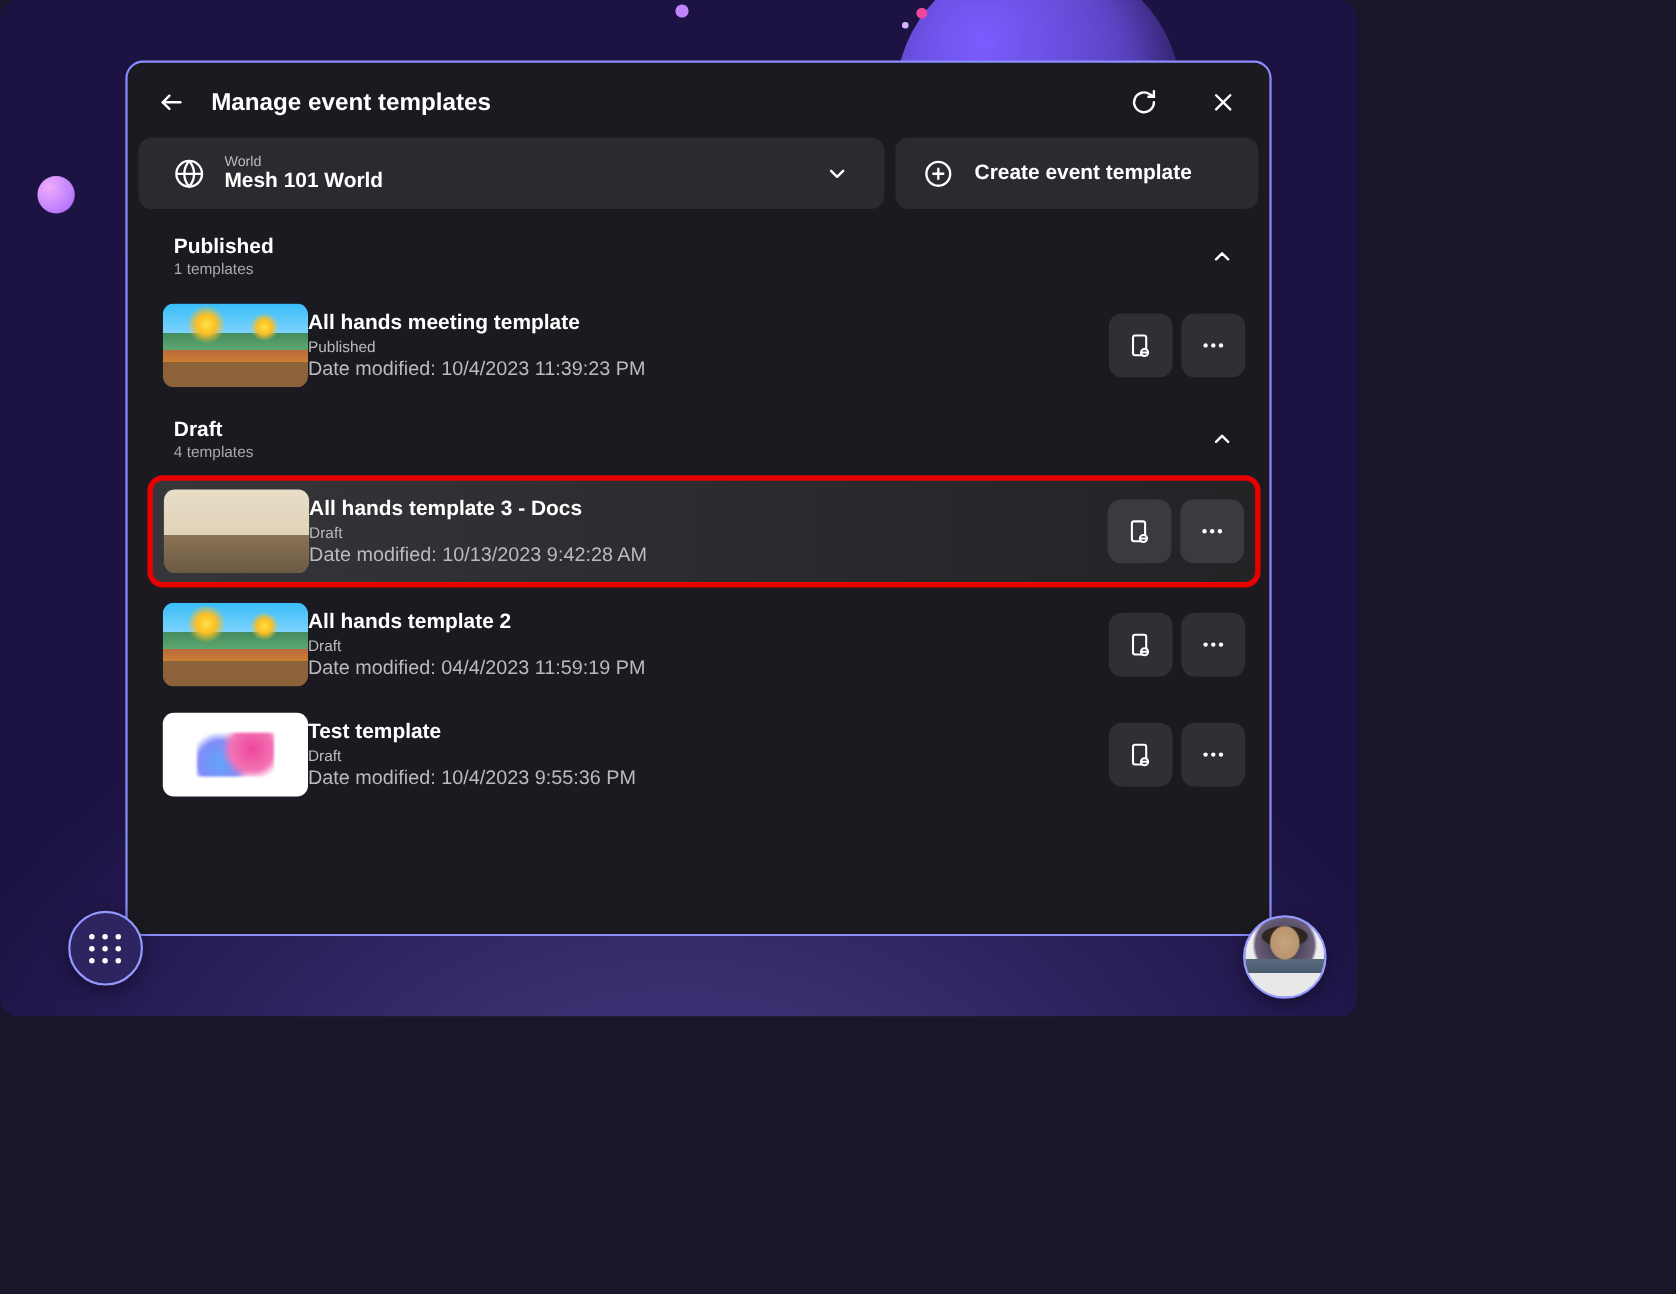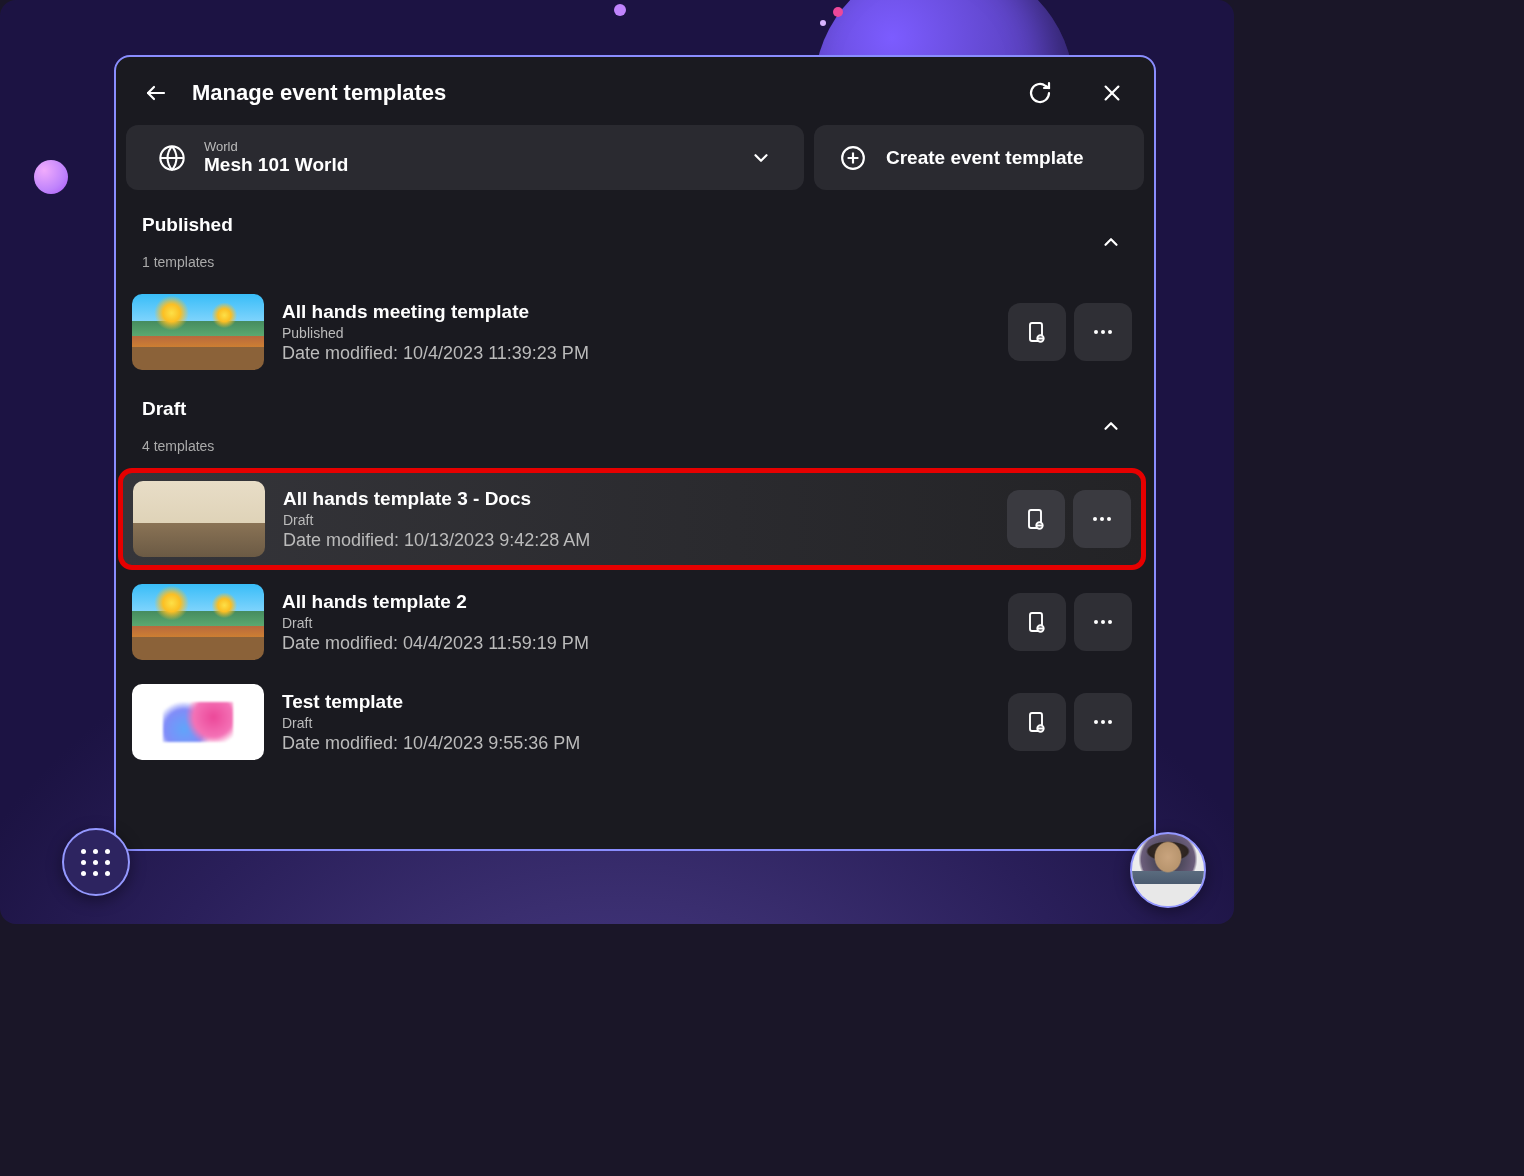--- a/index.html
+++ b/index.html
@@ -53,32 +53,32 @@
   .ws-text { flex:1; }
   .ws-label { font-size:13px; color:#bbb; }
   .ws-val { font-size:19px; font-weight:600; color:#fff; }
   .chev { width:22px; height:22px; color:#fff; }
   .create-btn {
     width:330px; display:flex; align-items:center; gap:20px;
     background:#2a2a30; border-radius:12px; padding:16px 26px; cursor:pointer;
     color:#fff; font-size:19px; font-weight:600;
   }
   .plus-circ { width:26px; height:26px; }
-  .content { flex:1; overflow-y:auto; padding: 0 6px 0 0; position:relative; }
+  .content { flex:1; overflow-y:auto; padding: 0 6px 0 16px; position:relative; }
   .content::-webkit-scrollbar { width:6px; }
   .content::-webkit-scrollbar-thumb { background:#6b6fd6; border-radius:3px; }
   .section-hdr {
     display:flex; align-items:center; padding:14px 26px 10px 26px; cursor:pointer;
   }
   .sh-text { flex:1; }
   .sh-title { font-size:19px; font-weight:600; color:#fff; }
-  .sh-sub { font-size:14px; color:#aaa; margin-top:18px; }
+  .sh-sub { font-size:14px; color:#aaa; margin-top:0; }
   .sh-chev { width:22px; height:22px; color:#fff; }
   .row {
-    display:flex; align-items:center; gap:18px;
+    display:flex; align-items:center; 
     padding:10px 12px; margin:4px 4px; border-radius:12px;
   }
   .row.highlight {
     outline: 5px solid #e60000; outline-offset:-3px;
     background: linear-gradient(90deg, #35353a 0%, #2a2a2e 60%, #232326 100%);
     border-radius:12px;
     margin:6px 4px;
     border:1px solid #aaa;
   }
   .thumb {

